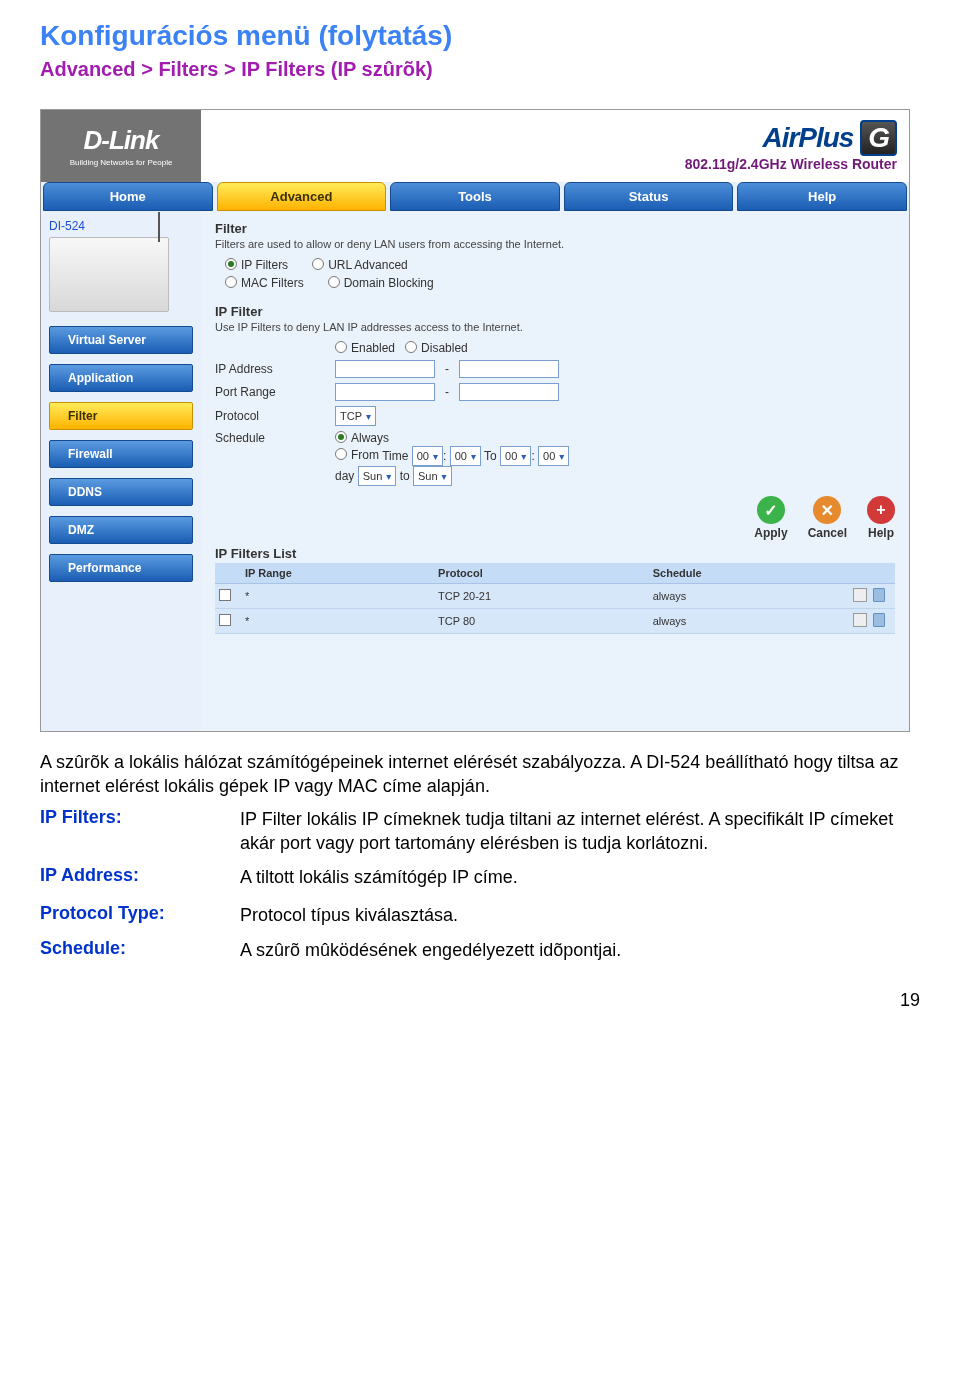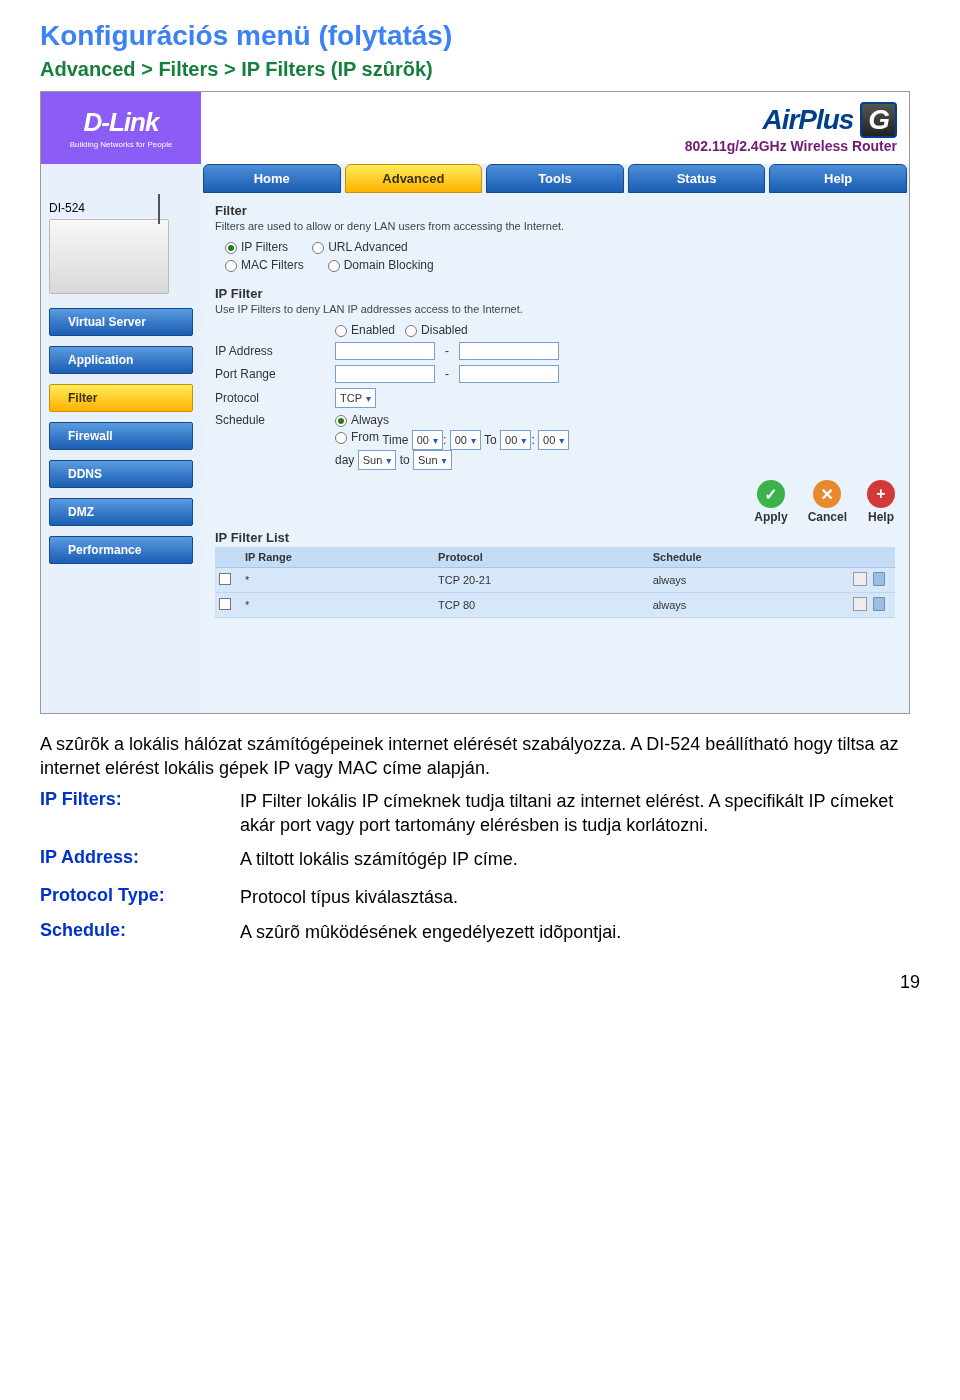--- a/index.html
+++ b/index.html
@@ -12,40 +12,40 @@
     font-size: 14px;
     color: #000;
   }
   .doc-title {
     color: #3b82f6;
     font-size: 28px;
     font-weight: bold;
     margin-bottom: 6px;
   }
   .doc-subtitle {
-    color: #15803d;
+    color: #a21caf;
     font-size: 20px;
     font-weight: bold;
-    margin-bottom: 10px;
+    margin-bottom: 28px;
   }
   .router-shot {
     width: 870px;
     border: 1px solid #999;
     background: #fff;
     font-size: 12px;
     margin-bottom: 18px;
   }
   .top-band {
     display: flex;
     height: 72px;
     background: #fff;
   }
   .dlink-logo-wrap {
     width: 160px;
-    background: #8b5cf6;
+    background: #737373;
     color: #fff;
     display: flex;
     flex-direction: column;
     align-items: center;
     justify-content: center;
     padding: 6px;
   }
   .dlink-logo {
     font-size: 26px;
     font-weight: bold;
@@ -80,20 +80,21 @@
     border: 2px solid #003f8c;
     background: linear-gradient(#555,#222);
   }
   .airplus-sub {
     font-size: 14px;
     font-weight: bold;
     color: #701a75;
   }
   .main-nav {
     display: flex;
+    flex-direction: column;
   }
   .main-nav .spacer-left {
     width: 160px;
     background: #e8f0fb;
   }
   .main-nav .tabs-wrap {
     flex: 1;
     display: flex;
     background: #e8f0fb;
   }
@@ -118,21 +119,21 @@
     display: flex;
     background: #e8f0fb;
     min-height: 520px;
   }
   .sidebar {
     width: 160px;
     padding: 8px 8px 0 8px;
   }
   .product-label {
     font-size: 12px;
-    color: #000000;
+    color: #1d4ed8;
     margin-bottom: 4px;
   }
   .product-image {
     width: 120px;
     height: 75px;
     background: linear-gradient(#f8f8f8,#d8d8d8);
     border: 1px solid #bbb;
     margin-bottom: 14px;
     position: relative;
     border-radius: 2px;
@@ -178,21 +179,21 @@
     font-size: 11px;
     color: #444;
     margin-bottom: 8px;
   }
   .opt-row {
     display: flex;
     gap: 24px;
     margin-left: 10px;
     margin-bottom: 4px;
   }
-  .radio { display: inline-flex; align-items: flex-end; gap: 4px; font-size: 12px; }
+  .radio { display: inline-flex; align-items: flex-start; gap: 4px; font-size: 12px; }
   .radio-circle {
     width: 12px; height: 12px; border: 1px solid #777; border-radius: 50%; display: inline-block; position: relative; background:#fff;
   }
   .radio-circle.sel::after {
     content:""; position:absolute; inset:2px; border-radius:50%; background:#2a7a1f;
   }
   .form-row {
     display: flex; align-items: center; margin: 5px 0; gap: 10px;
   }
   .form-row .lbl { width: 110px; }
@@ -413,21 +414,21 @@
         <div class="act">
           <div class="ic ic-cancel">✕</div>
           <span>Cancel</span>
         </div>
         <div class="act">
           <div class="ic ic-help">+</div>
           <span>Help</span>
         </div>
       </div>
 
-      <h4>IP Filter List</h4>
+      <h4>IP Filters List</h4>
       <table class="tbl">
         <tbody>
             <tr>
           <th style="width:26px;"></th>
           <th>IP Range</th>
           <th>Protocol</th>
           <th>Schedule</th>
           <th style="width:46px;"></th>
         </tr>
         <tr>

